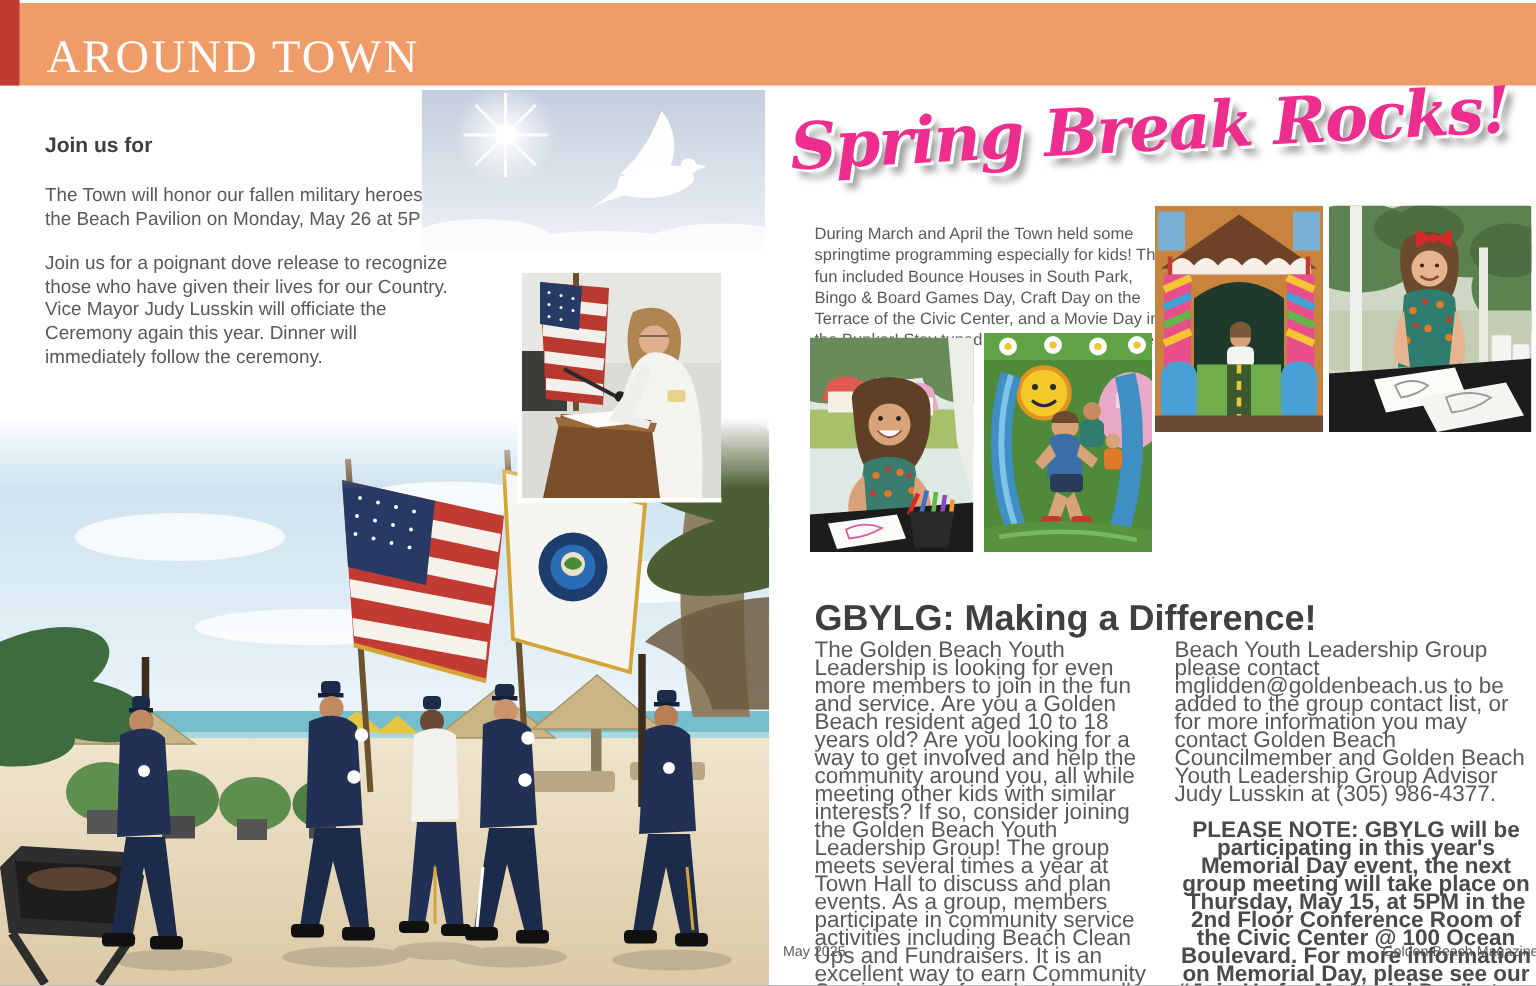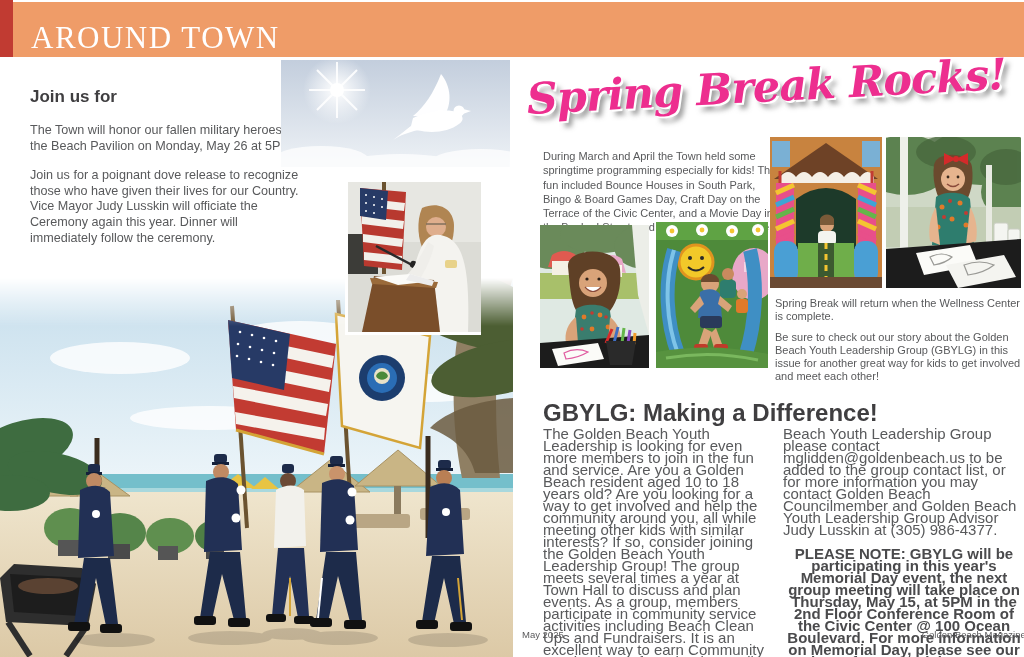--- a/index.html
+++ b/index.html
@@ -5,21 +5,21 @@
   html,body{margin:0;padding:0;background:#888;}
   #page{position:relative;width:1024px;height:657px;background:#ffffff;overflow:hidden;
         font-family:"Liberation Sans",sans-serif;margin:0 auto;padding-left:32px;}
   
   .banner{position:absolute;left:0;top:2px;width:1024px;height:55px;background:#EF9C68;}
   .accent-block{position:absolute;left:0;top:0;width:13px;height:57px;background:#C13B32;}
   .masthead{position:absolute;left:31px;top:20px;color:#fff;font-family:"Liberation Serif",serif;
             font-size:31px;letter-spacing:1.5px;font-weight:400;}
   
   .left-col{position:absolute;left:30px;top:84px;width:272px;color:#58595b;}
-  .left-col h2{margin:0 0 14px 0;font-size:17px;line-height:25px;color:#3f3e40;font-weight:bold;}
+  .left-col h2{margin:0 0 14px 0;font-size:14px;line-height:25px;color:#3f3e40;font-weight:bold;}
   .left-col p{margin:0 0 14px 0;font-size:12.6px;line-height:15.6px;}
   
   .photo{position:absolute;overflow:hidden;}
   .photo svg{display:block;width:100%;height:100%;}
   #dove{left:281px;top:60px;width:229px;height:107px;}
   #podium{left:345px;top:182px;width:133px;height:150px;z-index:3;border-left:3px solid #fff;border-bottom:3px solid #fff;}
   #guard{left:0;top:278px;width:513px;height:379px;z-index:1;
          -webkit-mask-image:linear-gradient(to bottom,rgba(0,0,0,0) 0,rgba(0,0,0,1) 48px);
          mask-image:linear-gradient(to bottom,rgba(0,0,0,0) 0,rgba(0,0,0,1) 48px);}
   #bounce-slide{left:770px;top:137px;width:112px;height:151px;}
@@ -538,24 +538,20 @@
         <path d="M48,106 L42,124 L50,126 L56,110 Z" fill="#d9a379"></path>
         <path d="M60,106 L66,122 L58,126 L54,112 Z" fill="#d9a379"></path>
         <rect x="38" y="122" width="14" height="7" rx="3" fill="#c03a2a"></rect>
         <rect x="58" y="122" width="14" height="7" rx="3" fill="#c03a2a"></rect>
       </g>
       <path d="M0,130 Q56,120 112,132 L112,146 L0,146 Z" fill="#57923f"></path>
       <path d="M10,136 Q56,128 102,138" stroke="#7ab85e" stroke-width="3" fill="none"></path>
     </svg>
   </div>
 
-  <div class="spring-side">
-    <p>Spring Break will return when the Wellness Center is complete.</p>
-    <p>Be sure to check out our story about the Golden Beach Youth Leadership Group (GBYLG) in this issue for another great way for kids to get involved and meet each other!</p>
-  </div>
 
   <div class="gbylg-head">GBYLG: Making a Difference!</div>
   <div class="gbylg-col c1">
     <p>The Golden Beach Youth Leadership is looking for even more members to join in the fun and service.  Are you a Golden Beach resident aged 10 to 18 years old?  Are you looking for a way to get involved and help the community around you, all while meeting other kids with similar interests?  If so, consider joining the Golden Beach Youth Leadership Group!  The group meets several times a year at Town Hall to discuss and plan events.  As a group, members participate in community service activities including Beach Clean Ups and Fundraisers.  It is an excellent way to earn Community Service hours for school as well as have a great time and make friends.  If you're interested in joining the Golden</p>
   </div>
   <div class="gbylg-col c2">
     <p>Beach Youth Leadership Group please contact mglidden@goldenbeach.us to be added to the group contact list, or for more information you may contact Golden Beach Councilmember and Golden Beach Youth Leadership Group Advisor Judy Lusskin at (305) 986-4377.</p>
     <p class="note">PLEASE NOTE: GBYLG will be participating in this year's Memorial Day event, the next group meeting will take place on Thursday, May 15, at 5PM in the 2nd Floor Conference Room of the Civic Center @ 100 Ocean Boulevard.  For more information on Memorial Day, please see our “Join Us for Memorial Day” story in this issue.</p>
   </div>
 

